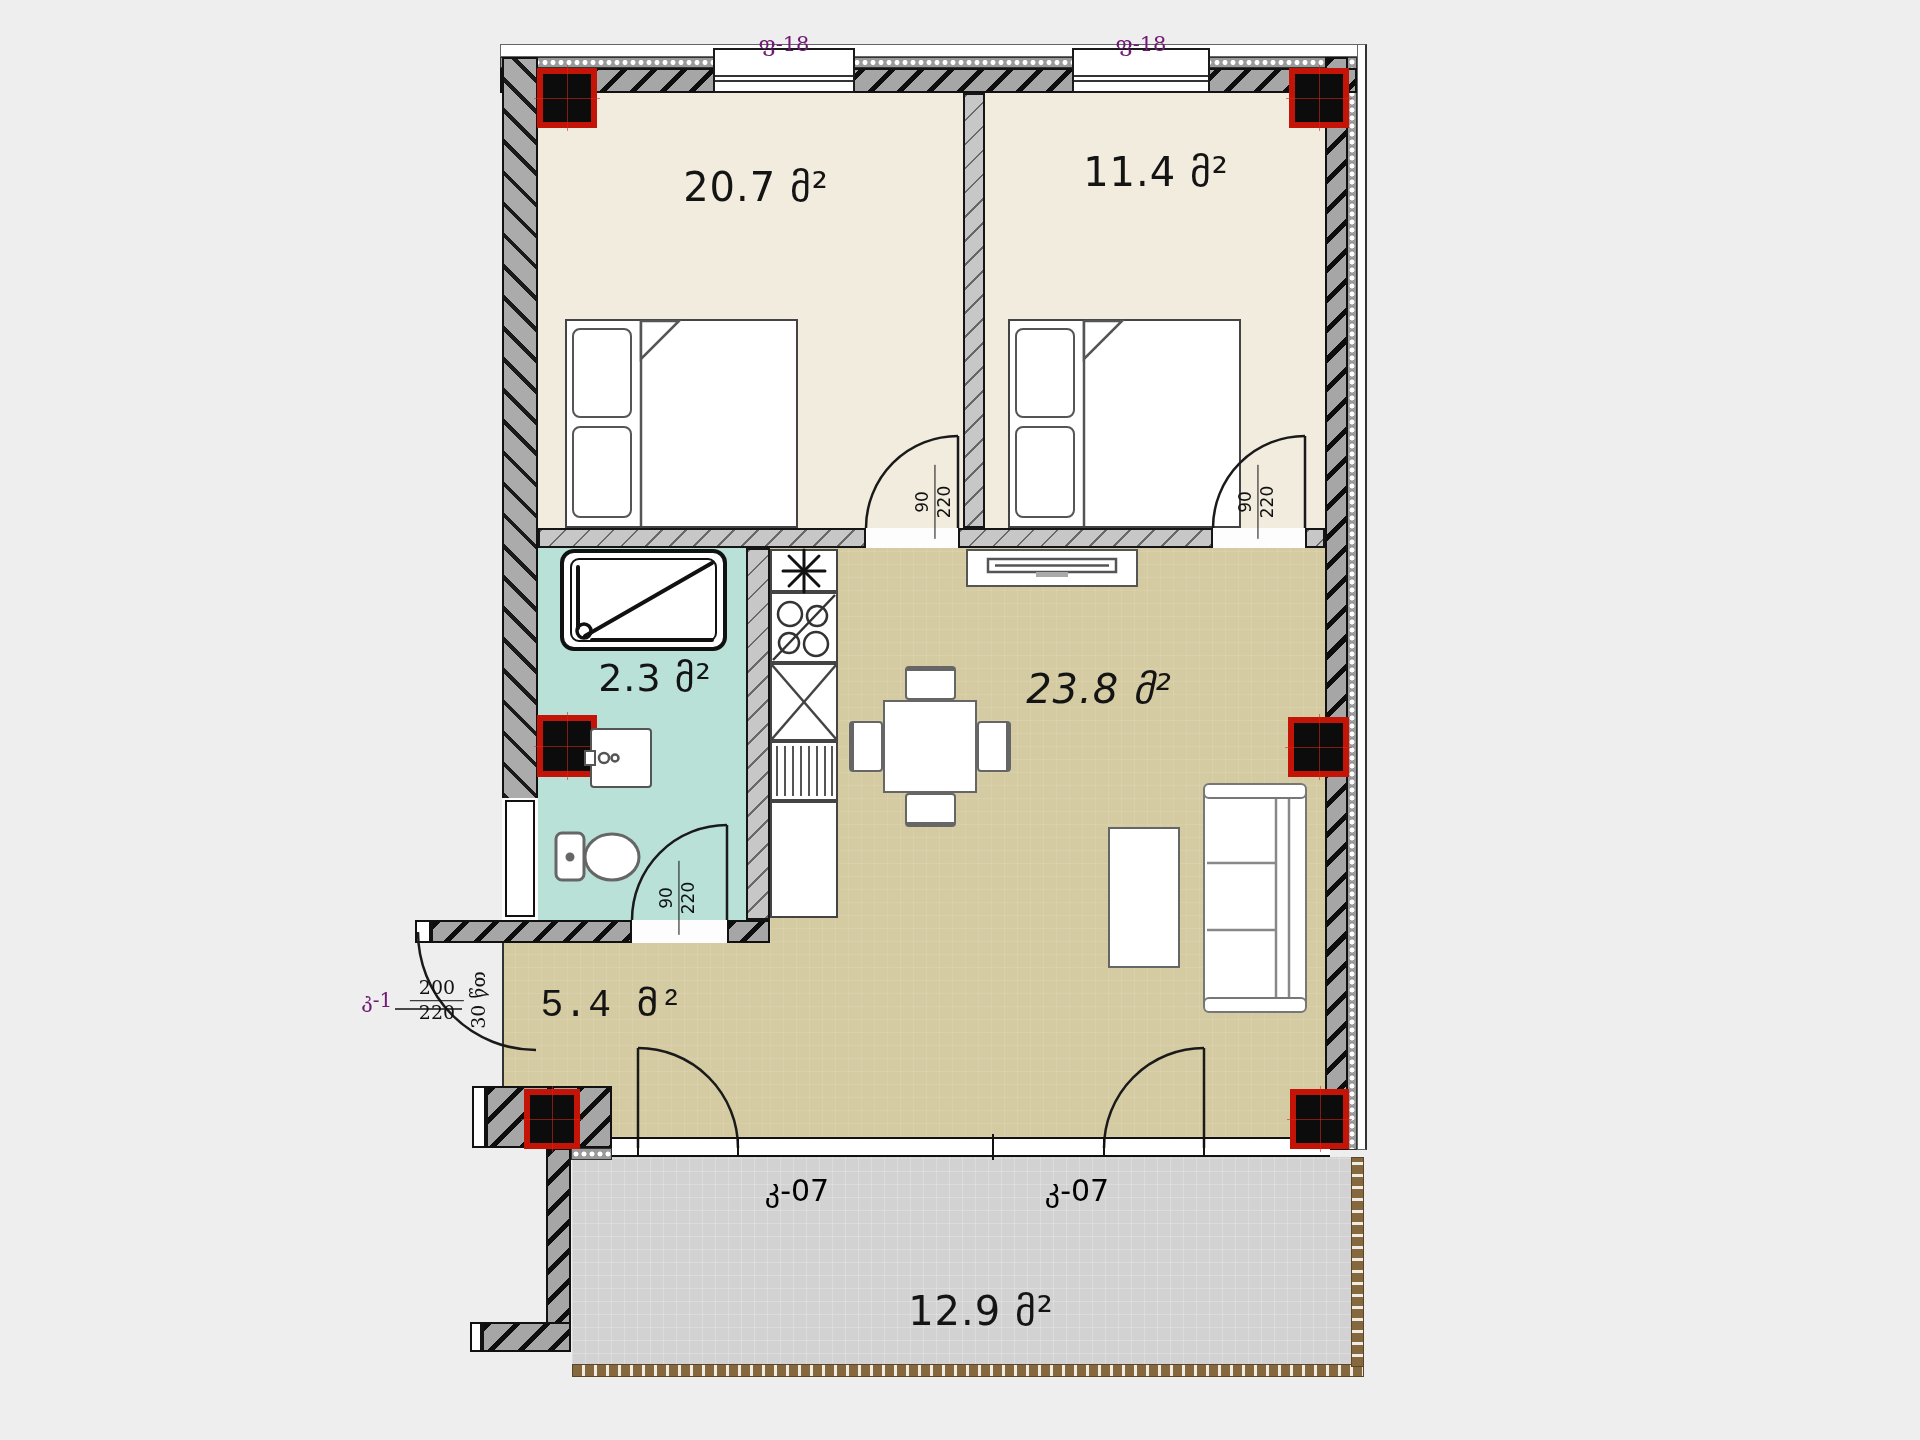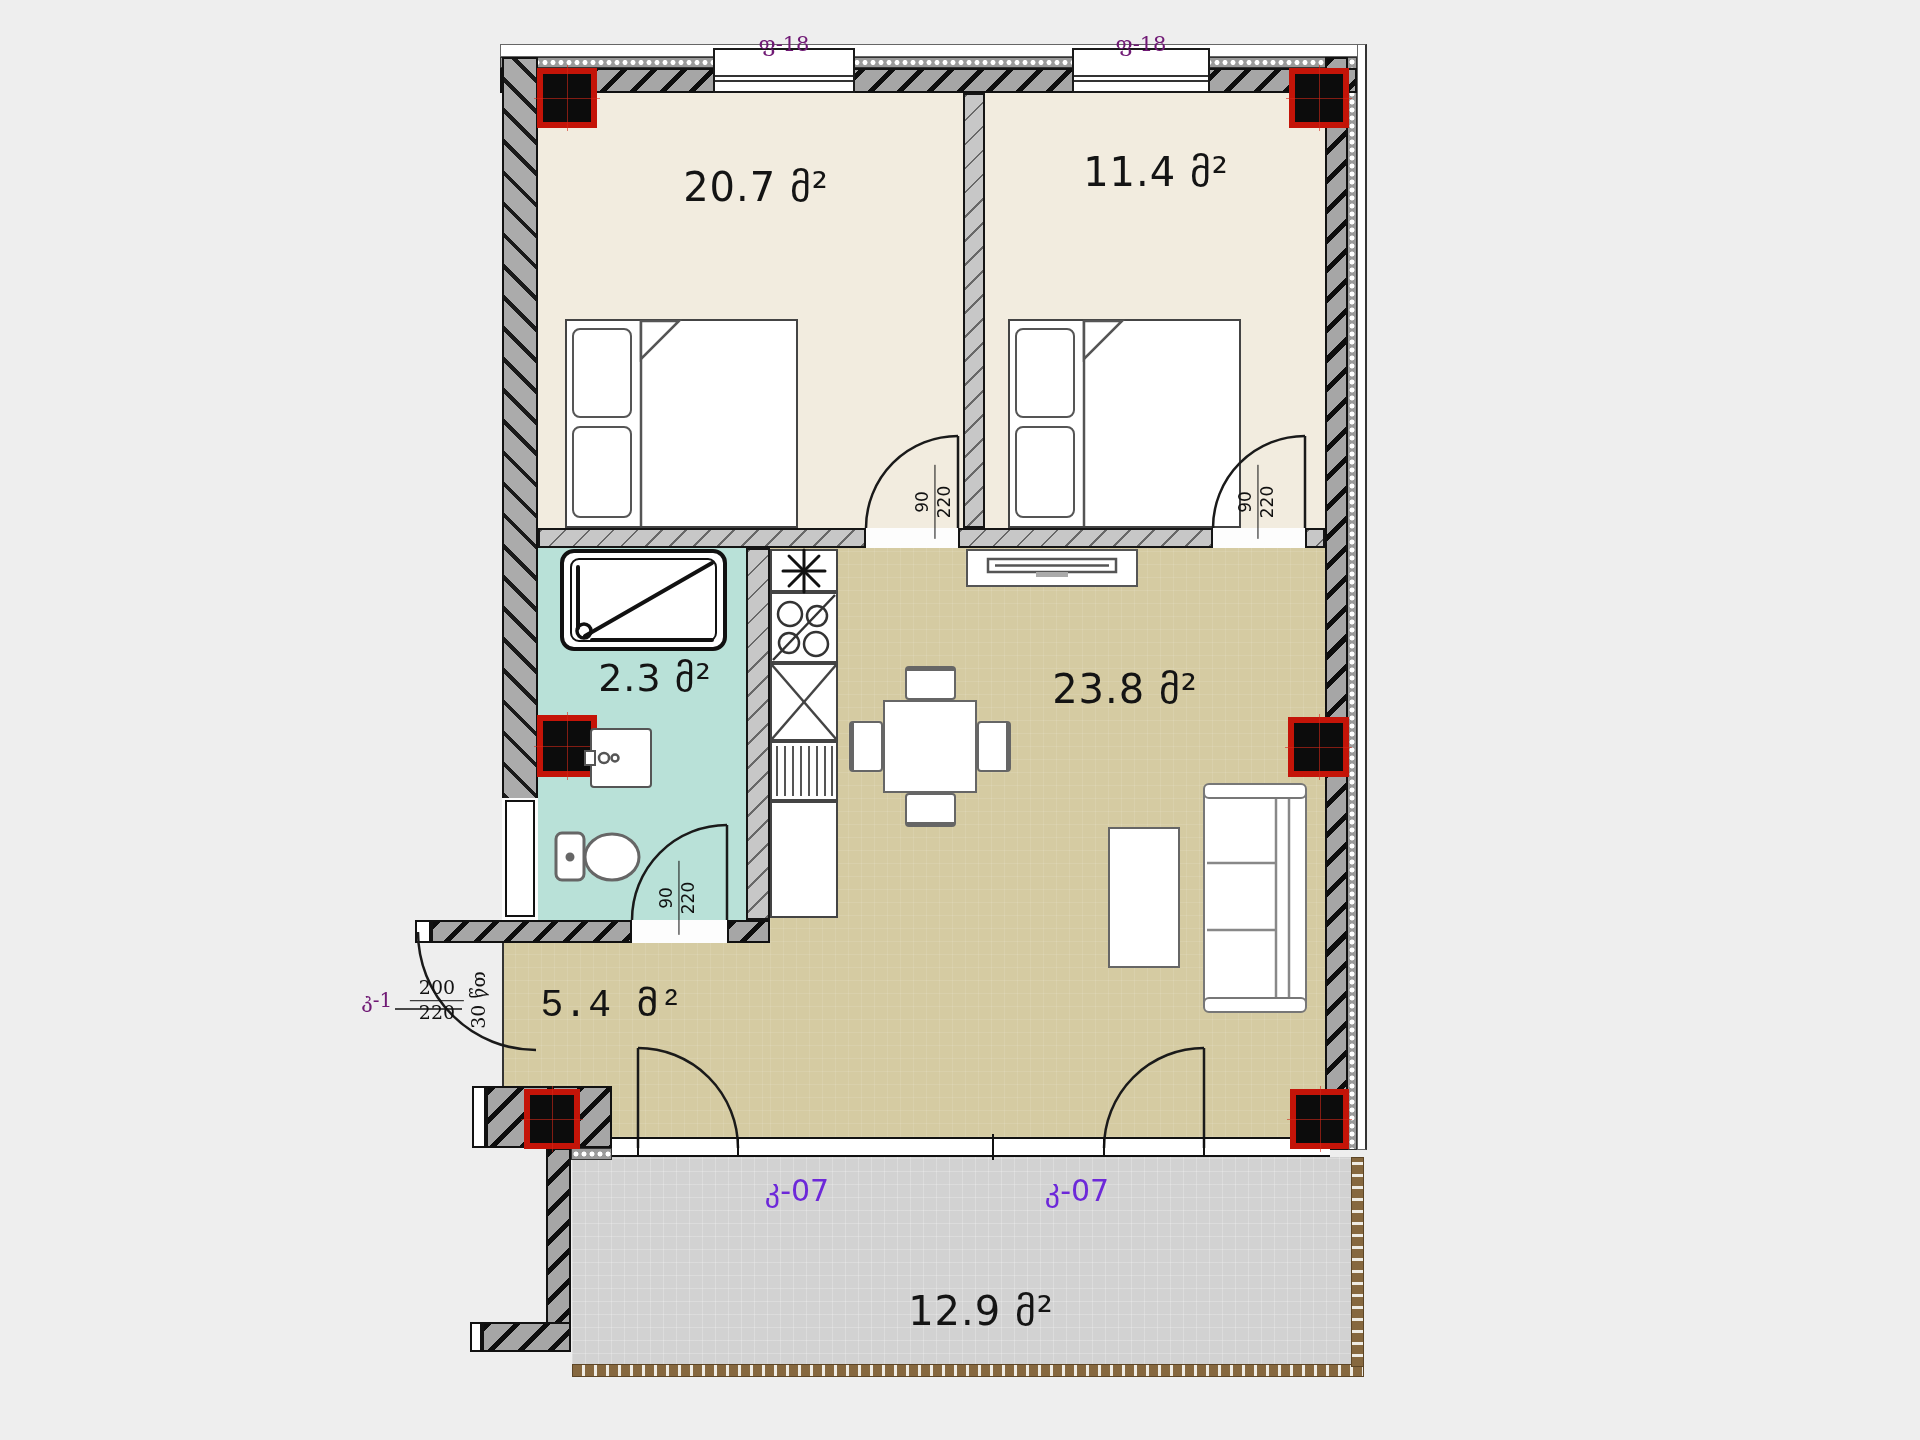--- a/index.html
+++ b/index.html
@@ -61,21 +61,21 @@
 
   
   .rail-h{background:repeating-linear-gradient(90deg,#86683f 0 9px,#efece4 9px 12px);border:1px solid #5c4526;}
   .rail-v{background:repeating-linear-gradient(0deg,#86683f 0 9px,#efece4 9px 12px);border:1px solid #5c4526;}
 
   
   .area-label{position:absolute;transform:translate(-50%,-50%);font-size:40px;letter-spacing:1px;
               color:#141414;white-space:nowrap;}
   .small-label{position:absolute;transform:translate(-50%,-50%);
                font-family:"DejaVu Serif","DejaVu Sans",serif;font-size:21px;color:#701a75;white-space:nowrap;}
-  .kdoor-label{position:absolute;transform:translate(-50%,-50%);font-size:30px;color:#6d28d9;white-space:nowrap;}
+  .kdoor-label{position:absolute;transform:translate(-50%,-50%);font-size:30px;color:#000000;white-space:nowrap;}
   .vdim{position:absolute;display:flex;flex-direction:column;align-items:center;
         transform:translate(-50%,-50%) rotate(-90deg);font-size:17px;color:#111;line-height:1.15;}
   .vdim .num{border-bottom:1.5px solid #111;padding:0 26px 1px;text-align:center;}
   .hfrac{position:absolute;display:flex;flex-direction:column;align-items:center;
          transform:translate(-50%,-50%);font-family:"DejaVu Serif","DejaVu Sans",serif;
          font-size:19px;color:#111;line-height:1.2;}
   .hfrac .num{border-bottom:1.5px solid #111;padding:0 9px 1px;}
   .rot{position:absolute;transform:translate(-50%,-50%) rotate(-90deg);
        font-family:"DejaVu Serif","DejaVu Sans",serif;font-size:19px;color:#111;white-space:nowrap;}
 
@@ -273,21 +273,21 @@
       <line x1="1084" y1="321" x2="1084" y2="526"></line>
       <polygon points="1084,321 1122,321 1084,359"></polygon>
     </g>
 
     <line x1="395" y1="1009" x2="462" y2="1009" stroke="#111" stroke-width="1.5"></line>
   </svg>
 
   <div class="area-label" style="left:756px;top:187px;">20.7 მ²</div>
   <div class="area-label" style="left:1156px;top:172px;">11.4 მ²</div>
   <div class="area-label" style="left:655px;top:678px;font-size:38px;">2.3 მ²</div>
-  <div class="area-label" style="left:1125px;top:689px;">23.8 მ²</div>
+  <div class="area-label" style="left:1099px;top:689px;font-style:italic;">23.8 მ²</div>
   <div class="area-label" style="left:612px;top:1004px;font-size:38px;font-family:Liberation Mono, monospace;">5.4 მ²</div>
   <div class="area-label" style="left:981px;top:1311px;">12.9 მ²</div>
 
   <div class="small-label" style="left:784px;top:44px;">ფ-18</div>
   <div class="small-label" style="left:1141px;top:44px;">ფ-18</div>
 
   <div class="kdoor-label" style="left:797px;top:1190px;">კ-07</div>
   <div class="kdoor-label" style="left:1077px;top:1190px;">კ-07</div>
 
   <div class="vdim" style="left:934px;top:502px;">

